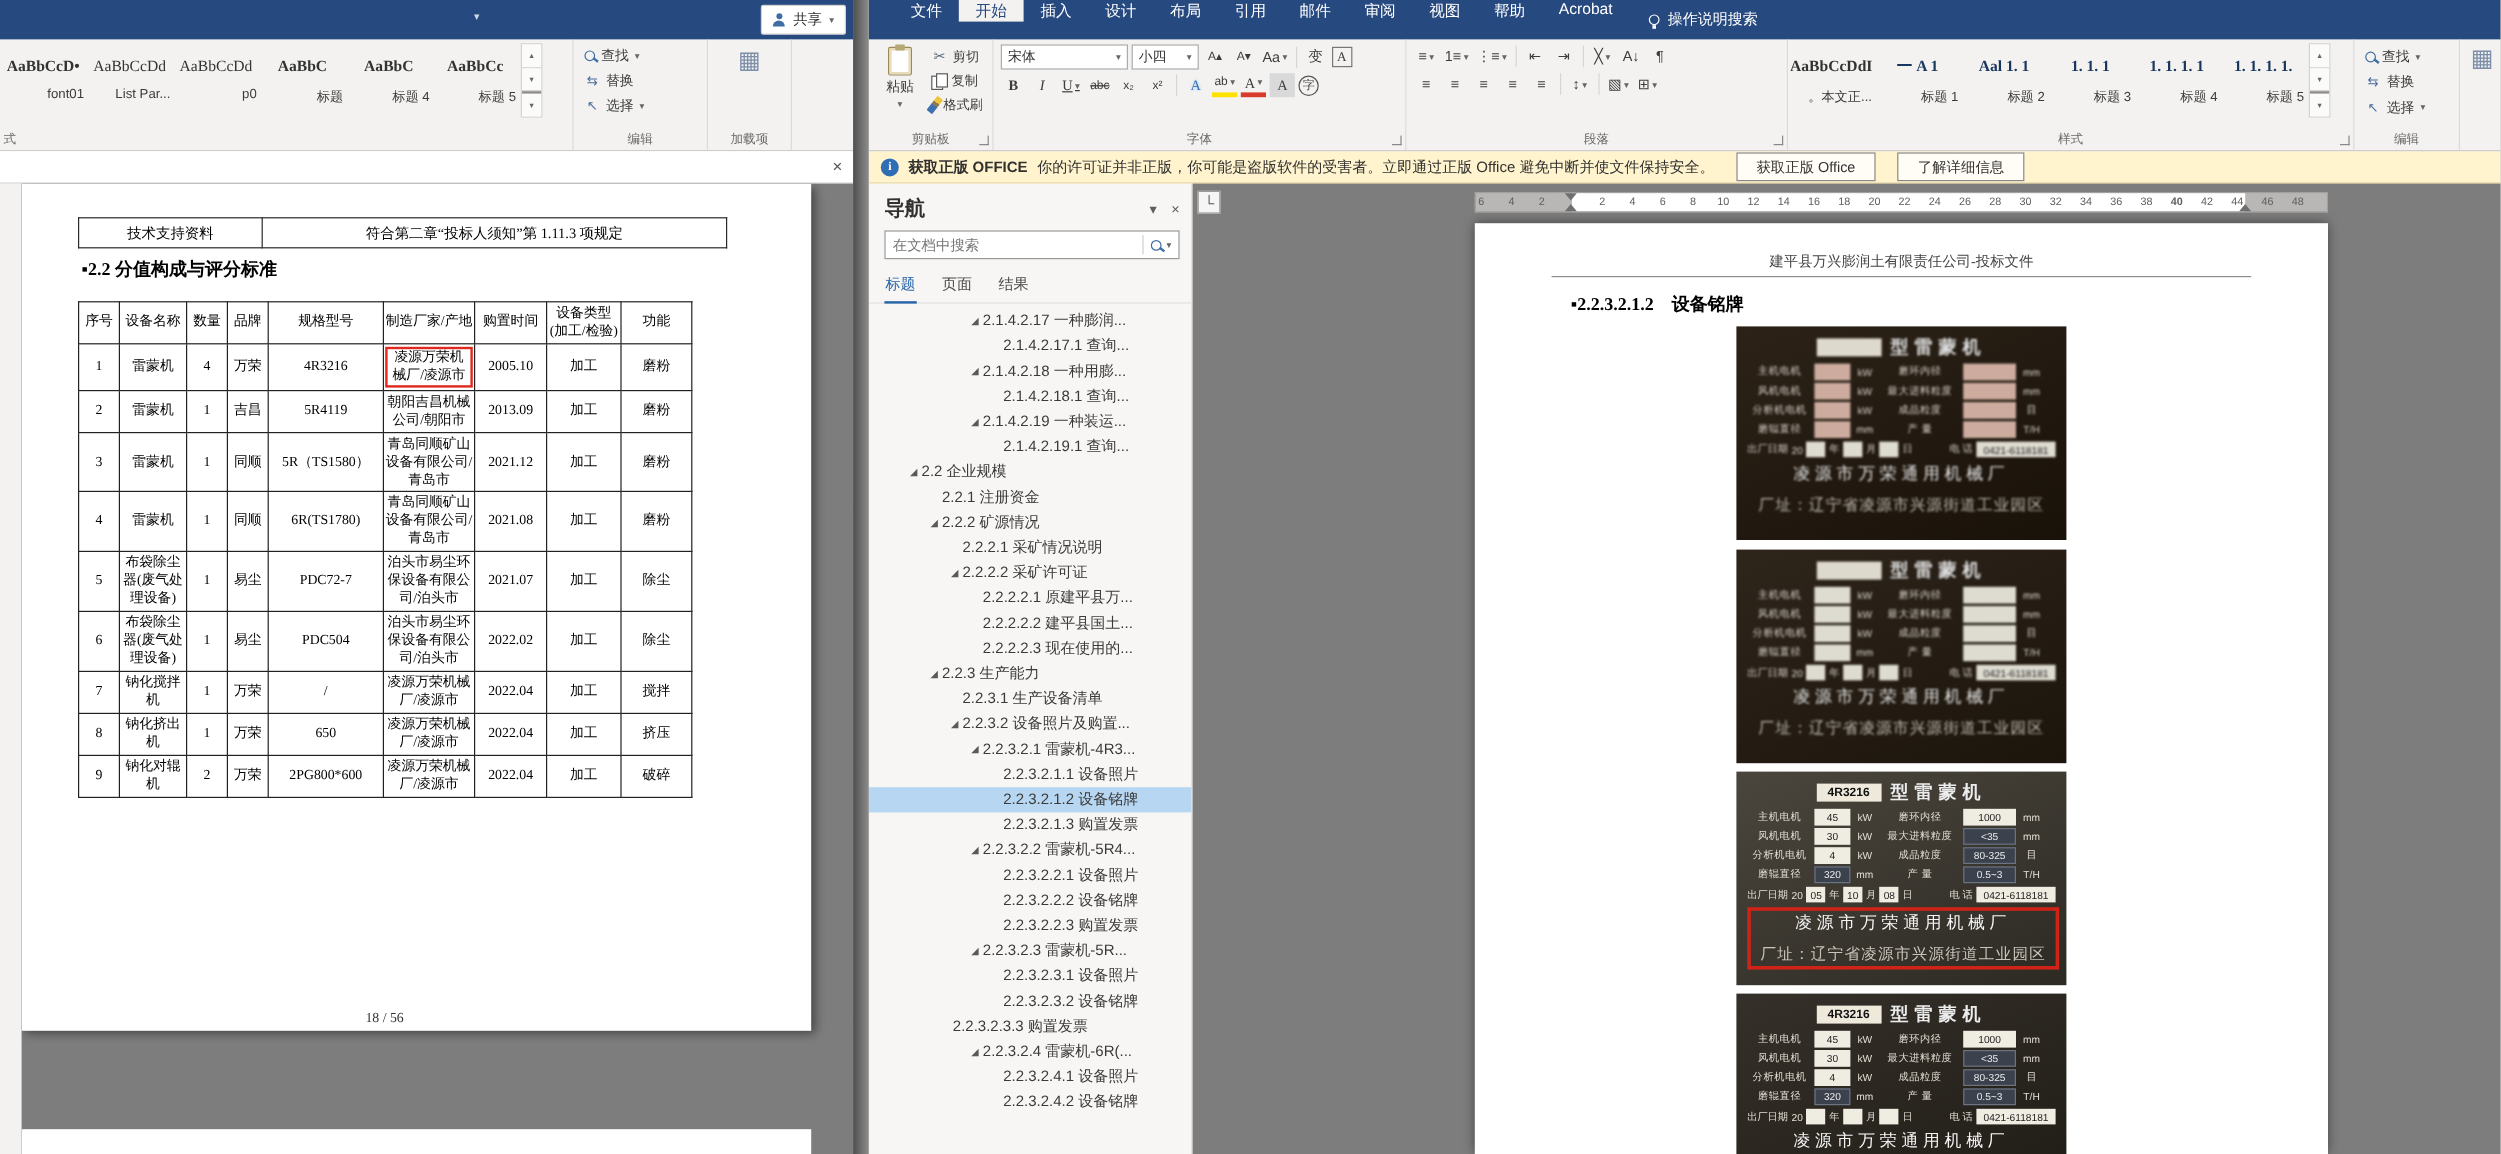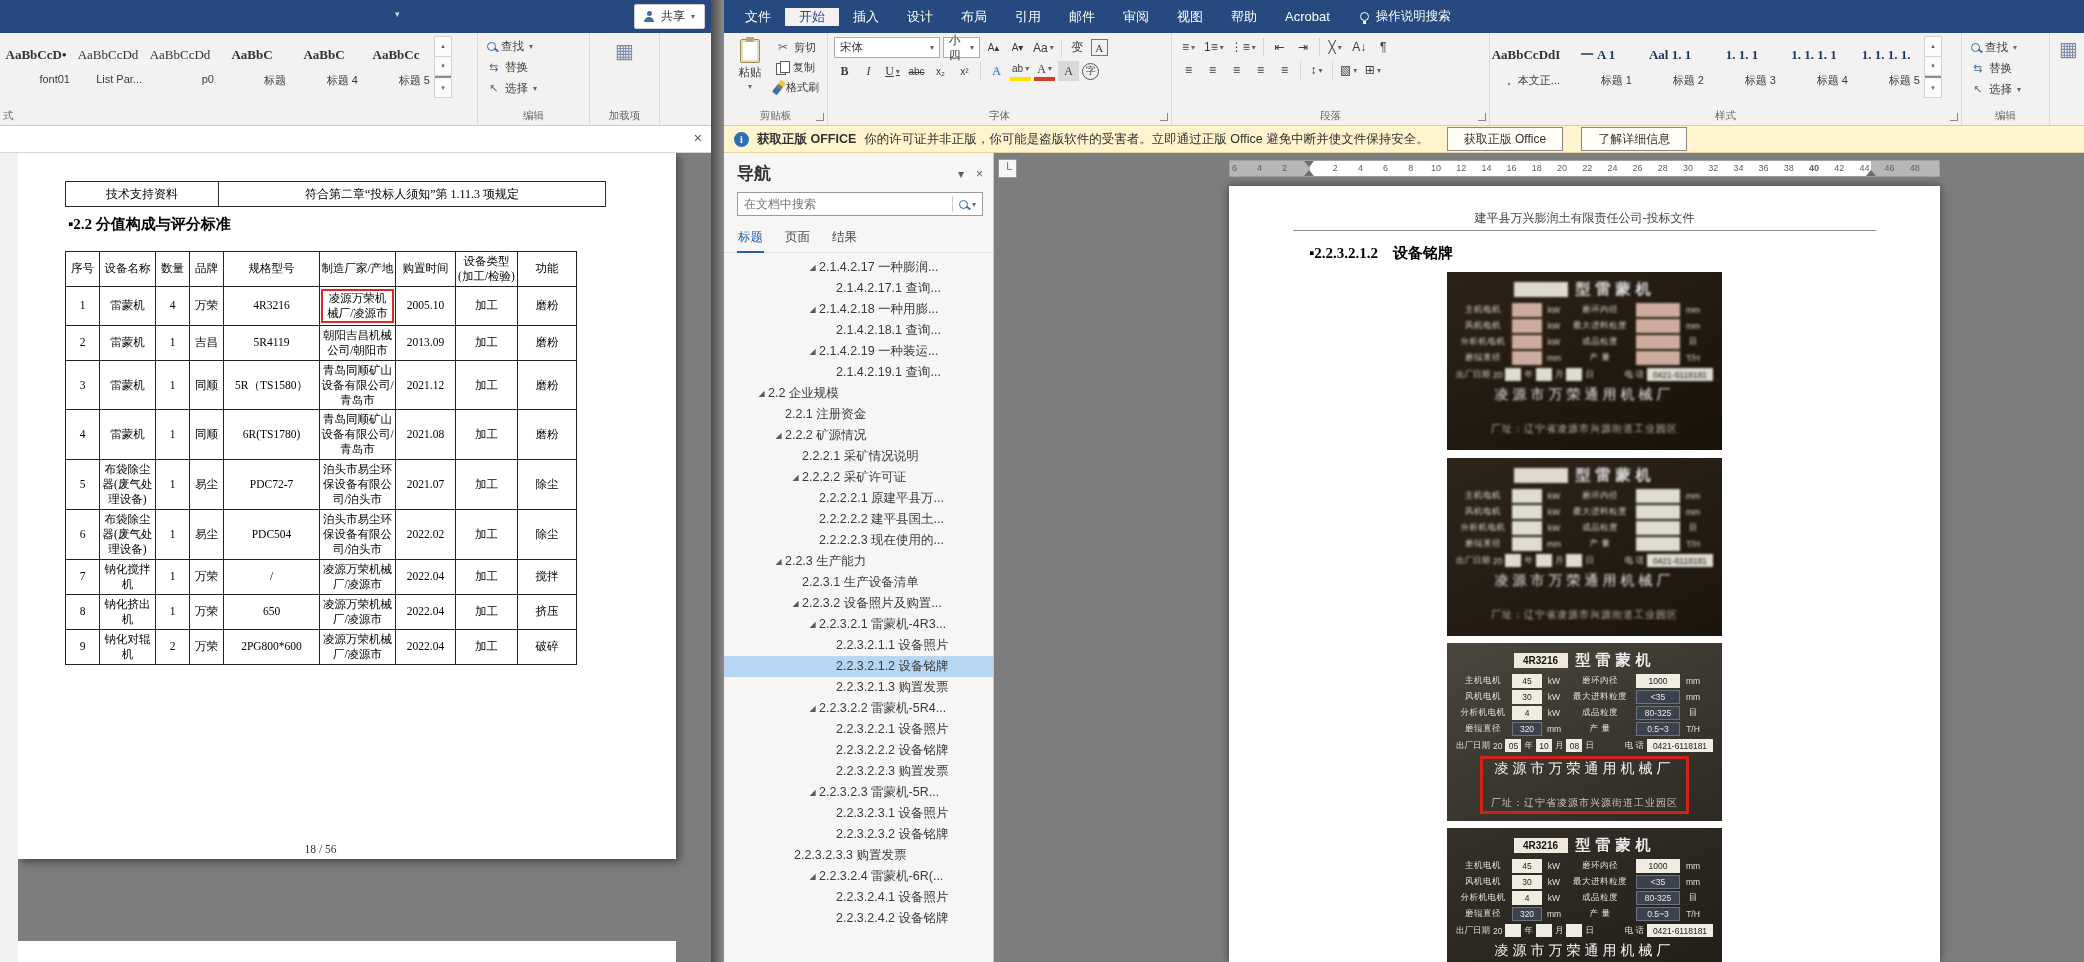--- a/index.html
+++ b/index.html
@@ -17,21 +17,21 @@
   
   .titlebar { height:33px; background:#26497f; position:relative; display:flex; align-items:stretch; color:#fff; }
   .qat-caret { position:absolute; left:395px; top:9px; font-size:9px; color:#cfd8e8; }
   .share-btn { position:absolute; right:6px; top:4px; height:25px; background:#fff; border:1px solid #d0d0d0;
                border-radius:2px; display:flex; align-items:center; gap:6px; padding:0 9px; color:#333; font-size:12px; }
   .i-person { width:11px; height:11px; position:relative; flex:none; }
   .i-person::before { content:""; position:absolute; left:3px; top:0; width:5px; height:5px; border-radius:50%; background:#3f6ea5; }
   .i-person::after  { content:""; position:absolute; left:0.5px; bottom:0; width:10px; height:5px; border-radius:5px 5px 0 0; background:#3f6ea5; }
   .car { font-size:8px; color:#666; }
 
-  .wtabs { display:flex; align-items:center; padding-left:7px; }
+  .wtabs { display:flex; align-items:flex-start; padding-left:21px; }
   .wtab { padding:0 14px; display:flex; align-items:center; font-size:13px; color:#fff; white-space:nowrap; }
   .wtab.active { background:#f3f2f1; color:#26497f; }
   .tellme { margin-left:16px; display:flex; align-items:center; gap:7px; font-size:12.5px; color:#fff; }
   .i-bulb { width:9px; height:9px; border:1.3px solid #fff; border-radius:50%; position:relative; flex:none; }
   .i-bulb::after { content:""; position:absolute; left:2px; bottom:-4px; width:3px; height:3px; background:#fff; }
 
   
   .ribbon { height:93px; background:#f3f2f1; border-bottom:1px solid #cfcdcb; display:flex; position:relative; }
   .grp { position:relative; border-right:1px solid #dddbd9; flex:none; }
   .grp-label { position:absolute; bottom:2px; left:0; right:0; text-align:center; font-size:10.5px; color:#6a6866; white-space:nowrap; }
@@ -72,21 +72,21 @@
   .i-copy::before { content:""; position:absolute; left:0; top:2px; width:8px; height:10px; border:1px solid #5a5a5a; background:#fff; }
   .i-copy::after  { content:""; position:absolute; left:4px; top:0; width:8px; height:10px; border:1px solid #5a5a5a; background:#fff; }
   .i-brush { width:6px; height:15px; transform:rotate(38deg); border-radius:1px; flex:none;
              background:linear-gradient(#f0c33c 0 5px,#8a7a55 5px 8px,#3f71b0 8px 15px); }
 
   
   .stack { display:flex; flex-direction:column; gap:3px; padding:4px 6px 18px; }
   .frow { display:flex; align-items:center; gap:3px; }
   .combo { background:#fff; border:1px solid #ababab; height:21px; display:flex; align-items:center;
            justify-content:space-between; gap:4px; padding:0 5px; font-size:11.5px; color:#333; }
-  .w-name { width:106px; } .w-size { width:37px; }
+  .w-name { width:106px; } .w-size { width:56px; }
   .rbtn { min-width:21px; height:20px; display:flex; align-items:center; justify-content:center;
           font-size:12px; color:#3c3c3c; padding:0 2px; gap:1px; white-space:nowrap; }
   .rbtn .car { margin-left:1px; }
   .vsep { width:1px; height:18px; background:#d8d6d4; margin:0 2px; flex:none; }
   .b-bold { font-weight:bold; font-family:"Liberation Serif",serif; }
   .b-ital { font-style:italic; font-family:"Liberation Serif",serif; }
   .b-und  { text-decoration:underline; font-family:"Liberation Serif",serif; }
   .b-str  { text-decoration:line-through; font-size:10px; }
   .b-fx   { color:#2f6fb8; text-shadow:0 0 3px #9cc4ee; font-family:"Liberation Serif",serif; }
   .b-hl   { border-bottom:4px solid #ffe100; line-height:1; font-size:10px; }
@@ -182,21 +182,21 @@
   .tinted .pg-val { background:#dcb9ab; }
   .pg-unit { color:#e2ddd2; }
   .plate-date { margin-top:3px; display:flex; align-items:center; gap:3px; font-size:8.5px; color:#e2ddd2; white-space:nowrap; }
   .pd-box { width:16px; height:13px; background:#efece1; color:#222; display:flex; align-items:center; justify-content:center; flex:none; }
   .pd-phone { width:66px; }
   .pd-gap { flex:1; }
   .plate-foot { margin-top:4px; text-align:center; }
   .foot-inner { display:inline-block; padding:1px 8px; }
   .foot-inner.hl { border:3px solid #cf2318; }
   .factory { color:#f4f4f4; font-weight:normal; font-size:14px; letter-spacing:4px; white-space:nowrap; }
-  .address { color:#c9c4ba; font-size:10px; margin-top:18px; letter-spacing:1px; white-space:nowrap; }
+  .address { color:#c9c4ba; font-size:13px; margin-top:8px; letter-spacing:1px; white-space:nowrap; }
 </style>
 </head>
 <body>
 
 <div class="screen">
 
   <div class="win win-left">
     <div class="titlebar">
       <span class="qat-caret">▾</span>
       <div class="share-btn">

